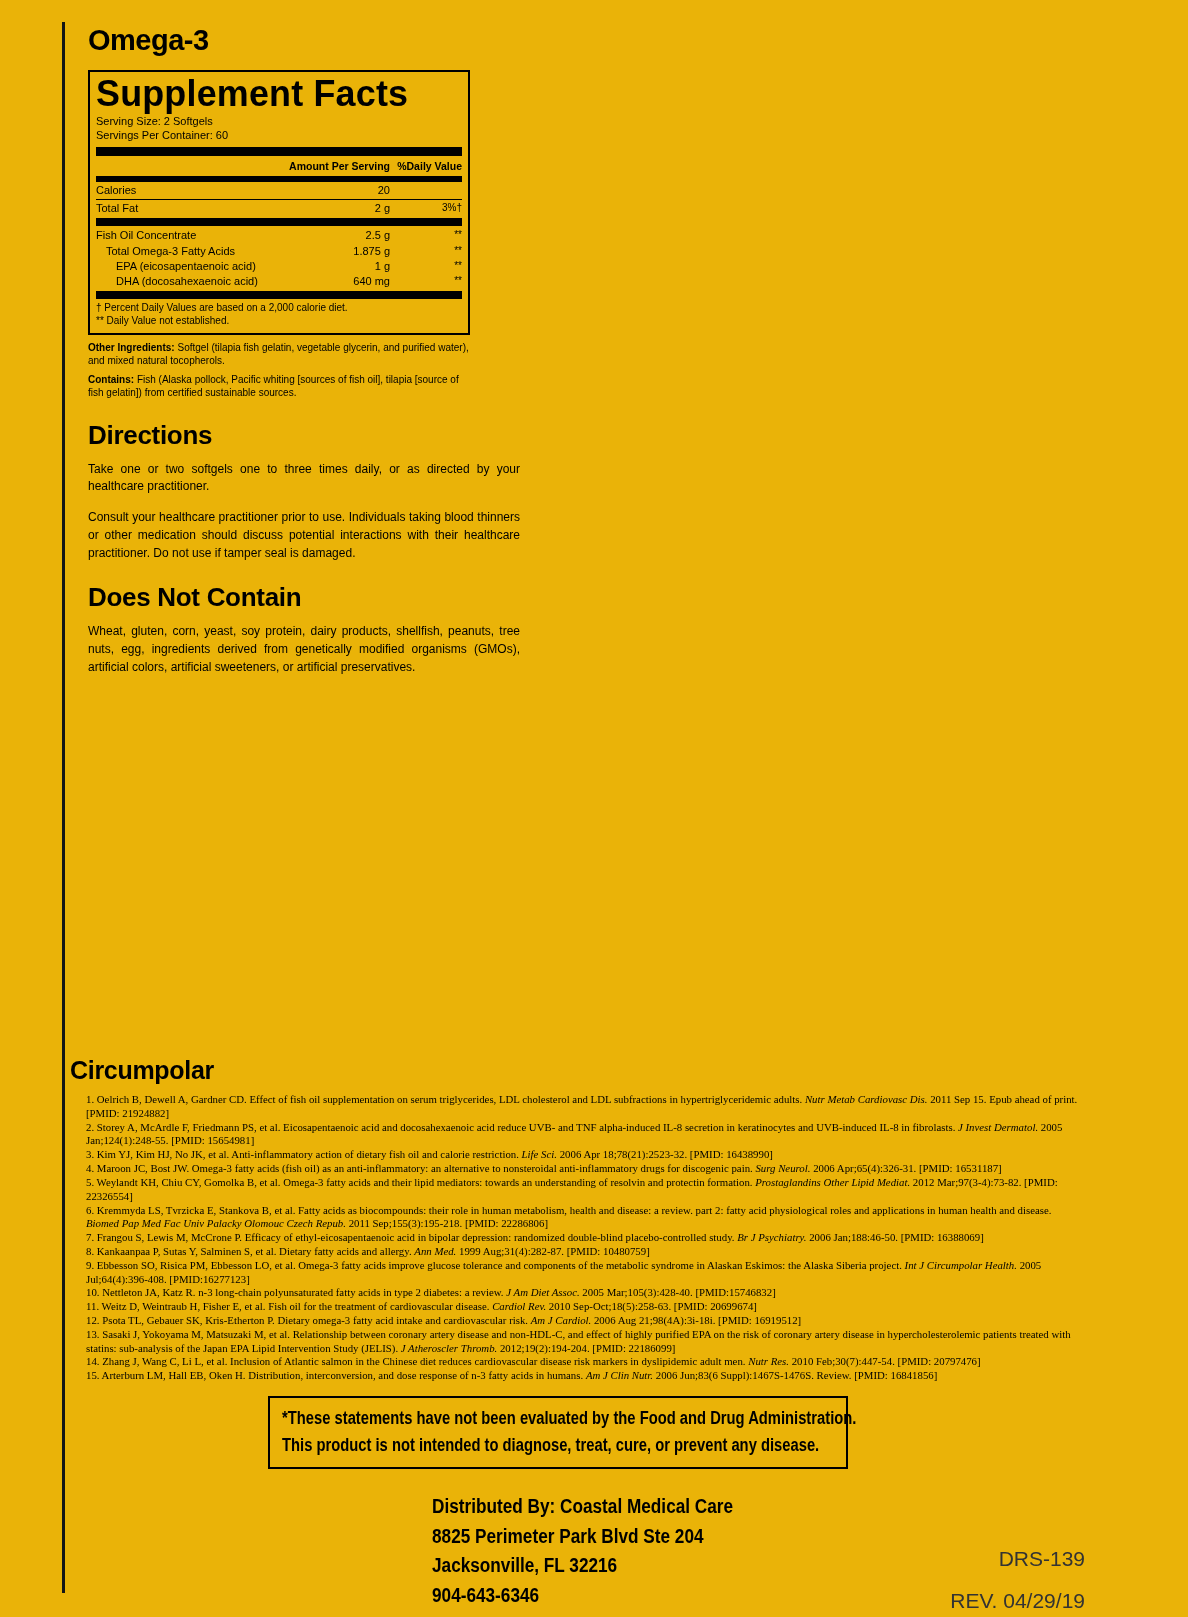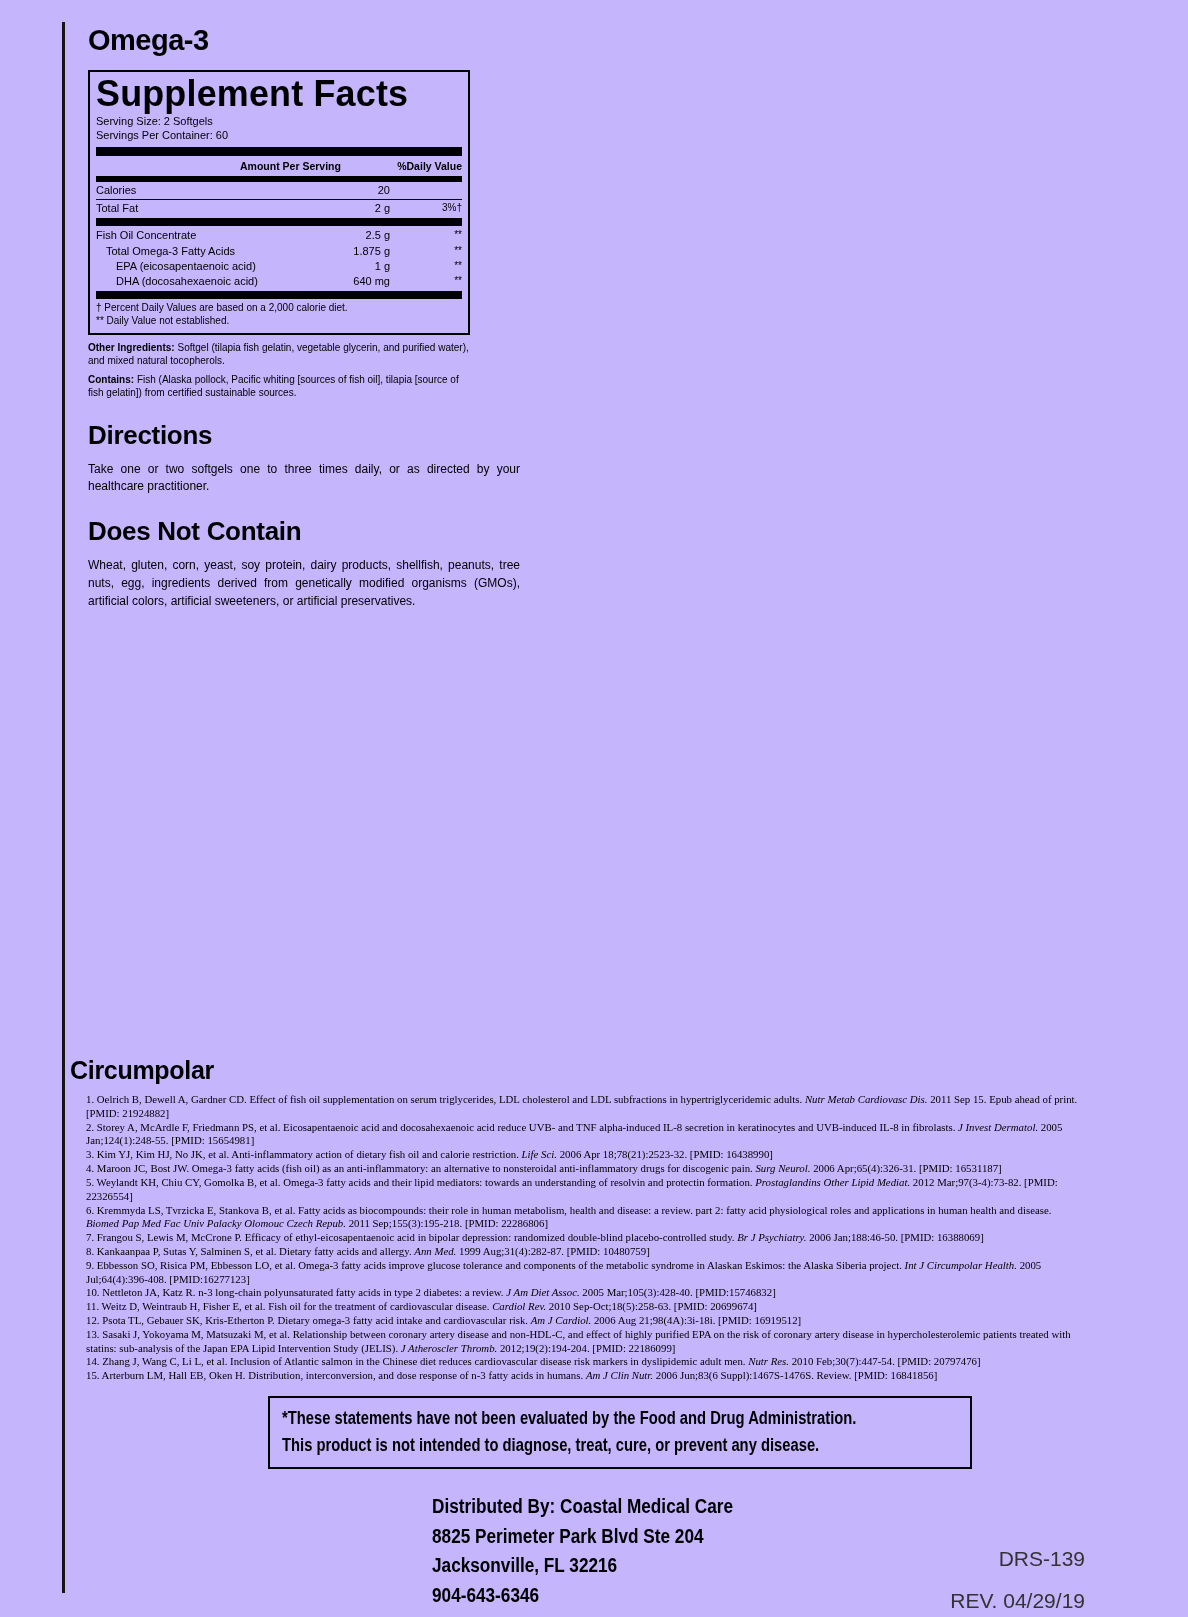--- a/index.html
+++ b/index.html
@@ -1,34 +1,34 @@
 <!DOCTYPE html>
 <html><head>
 <meta charset="utf-8">
 <style>
   html,body{margin:0;padding:0;background:#fff;}
-  .page{position:relative;width:1188px;height:1617px;background:#c4b5fd;
+  .page{position:relative;width:1188px;height:1617px;background:#eab308;
         font-family:"Liberation Sans",sans-serif;color:#000;overflow:hidden;}
   .left-rule{position:absolute;left:62px;top:22px;width:3px;height:1571px;background:#151515;}
 
   .main-col{position:absolute;left:88px;top:24px;width:432px;}
   .product-title{font-size:29px;font-weight:bold;margin:0 0 13px 0;letter-spacing:-0.5px;}
 
   
   .sf-box{width:382px;border:2.5px solid #000;padding:2px 6px 5px 6px;box-sizing:border-box;}
   .sf-title{font-size:37px;font-weight:bold;letter-spacing:0.2px;line-height:1.08;
             transform:scaleX(0.97);transform-origin:left;white-space:nowrap;}
   .sf-serving{font-size:11px;line-height:1.32;}
   .bar{background:#000;}
   .bar9{height:9px;margin:4px 0 2px 0;}
   .bar6{height:6px;margin:2px 0 1px 0;}
   .bar8{height:8px;margin:2px 0 2px 0;}
   .sf-headrow{display:flex;font-size:10.5px;font-weight:bold;padding:2px 0 2px 0;}
   .sp{flex:1;}
-  .amt-h{width:150px;}
+  .amt-h{width:150px;text-align:right;}
   .dv-h{width:72px;text-align:right;}
   .sf-row{display:flex;font-size:11px;line-height:1.38;}
   .sf-row .lbl{flex:1;}
   .sf-row .amt{width:90px;text-align:right;}
   .sf-row .dv{width:72px;text-align:right;font-size:10px;}
   .ind1 .lbl{padding-left:10px;}
   .ind2 .lbl{padding-left:20px;}
   .hairline{height:1px;background:#000;margin:1px 0;}
   .sf-foot{font-size:10px;line-height:1.34;}
 
@@ -39,21 +39,21 @@
   .body-para{font-size:12px;line-height:1.48;text-align:justify;margin:0 0 13px 0;}
 
   
   .refs{position:absolute;left:70px;top:1056px;width:1016px;}
   .refs .sec-head{margin:0 0 8px 0;font-size:25px;}
   .ref-list{margin-left:16px;width:1000px;}
   .ref{font-size:10.8px;line-height:1.28;font-family:Liberation Serif, serif;}
   .ref i{font-style:italic;}
 
   
-  .disclaimer{position:absolute;left:268px;top:1396px;width:704px;box-sizing:border-box;
+  .disclaimer{position:absolute;left:268px;top:1396px;width:580px;box-sizing:border-box;
               border:2.5px solid #000;padding:7px 12px 8px 12px;}
   .disclaimer .dline{font-size:18px;font-weight:bold;line-height:1.5;white-space:nowrap;
               transform:scaleX(0.82);transform-origin:left;}
 
   
   .distributor{position:absolute;left:432px;top:1492px;}
   .distributor .dl{font-size:20px;font-weight:bold;line-height:1.48;white-space:nowrap;
               transform:scaleX(0.86);transform-origin:left;}
 
   
@@ -120,20 +120,21 @@
 
       <div class="sf-foot">† Percent Daily Values are based on a 2,000 calorie diet.</div>
       <div class="sf-foot">** Daily Value not established.</div>
     </div>
 
     <p class="small-para"><b>Other Ingredients:</b><span> Softgel (tilapia fish gelatin, vegetable glycerin, and purified water), and mixed natural tocopherols.</span></p>
     <p class="small-para"><b>Contains:</b><span> Fish (Alaska pollock, Pacific whiting [sources of fish oil], tilapia [source of fish gelatin]) from certified sustainable sources.</span></p>
 
     <h2 class="sec-head">Directions</h2>
     <p class="body-para">Take one or two softgels one to three times daily, or as directed by your healthcare practitioner.</p>
+    <p class="body-para">Consult your healthcare practitioner prior to use. Individuals taking blood thinners or other medication should discuss potential interactions with their healthcare practitioner. Do not use if tamper seal is damaged.</p>
 
     <h2 class="sec-head">Does Not Contain</h2>
     <p class="body-para">Wheat, gluten, corn, yeast, soy protein, dairy products, shellfish, peanuts, tree nuts, egg, ingredients derived from genetically modified organisms (GMOs), artificial colors, artificial sweeteners, or artificial preservatives.</p>
   </div>
 
   <div class="refs">
     <h2 class="sec-head">Circumpolar</h2>
     <div class="ref-list">
       <div class="ref"><span>1. Oelrich B, Dewell A, Gardner CD. Effect of fish oil supplementation on serum triglycerides, LDL cholesterol and LDL subfractions in hypertriglyceridemic adults. </span><i>Nutr Metab Cardiovasc Dis.</i><span> 2011 Sep 15. Epub ahead of print. [PMID: 21924882]</span></div>
       <div class="ref"><span>2. Storey A, McArdle F, Friedmann PS, et al. Eicosapentaenoic acid and docosahexaenoic acid reduce UVB- and TNF alpha-induced IL-8 secretion in keratinocytes and UVB-induced IL-8 in fibrolasts. </span><i>J Invest Dermatol.</i><span> 2005 Jan;124(1):248-55. [PMID: 15654981]</span></div>

